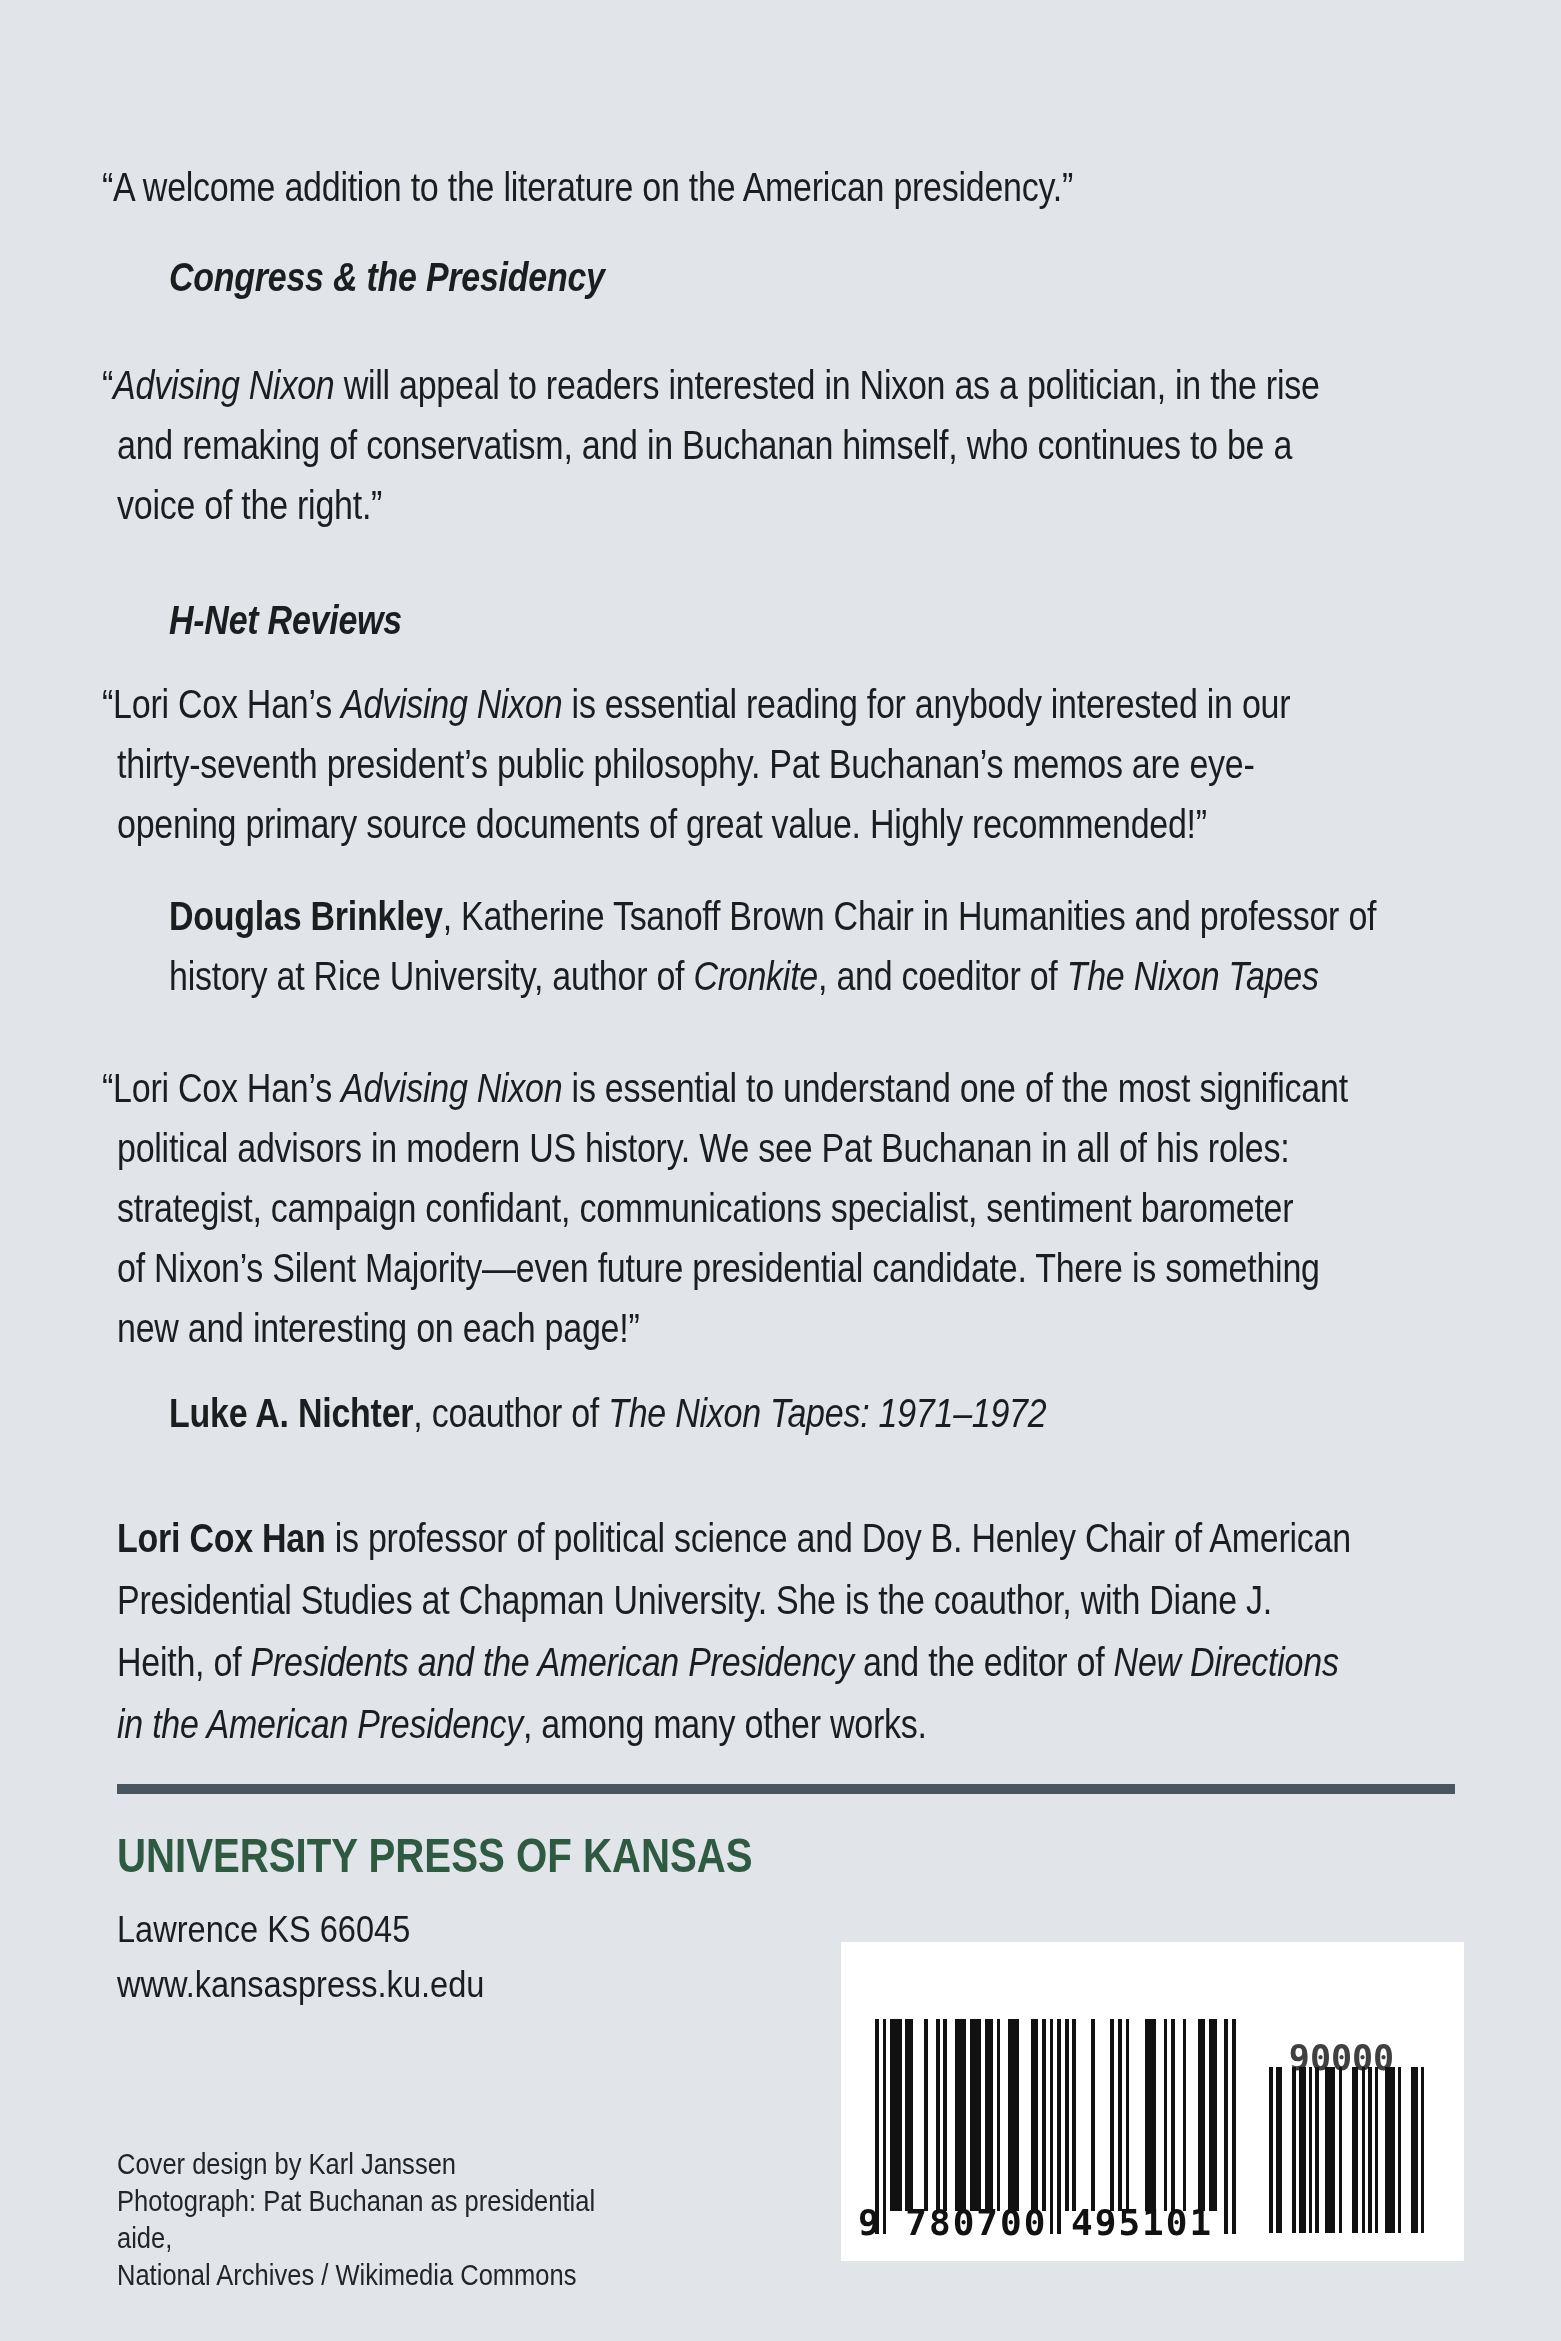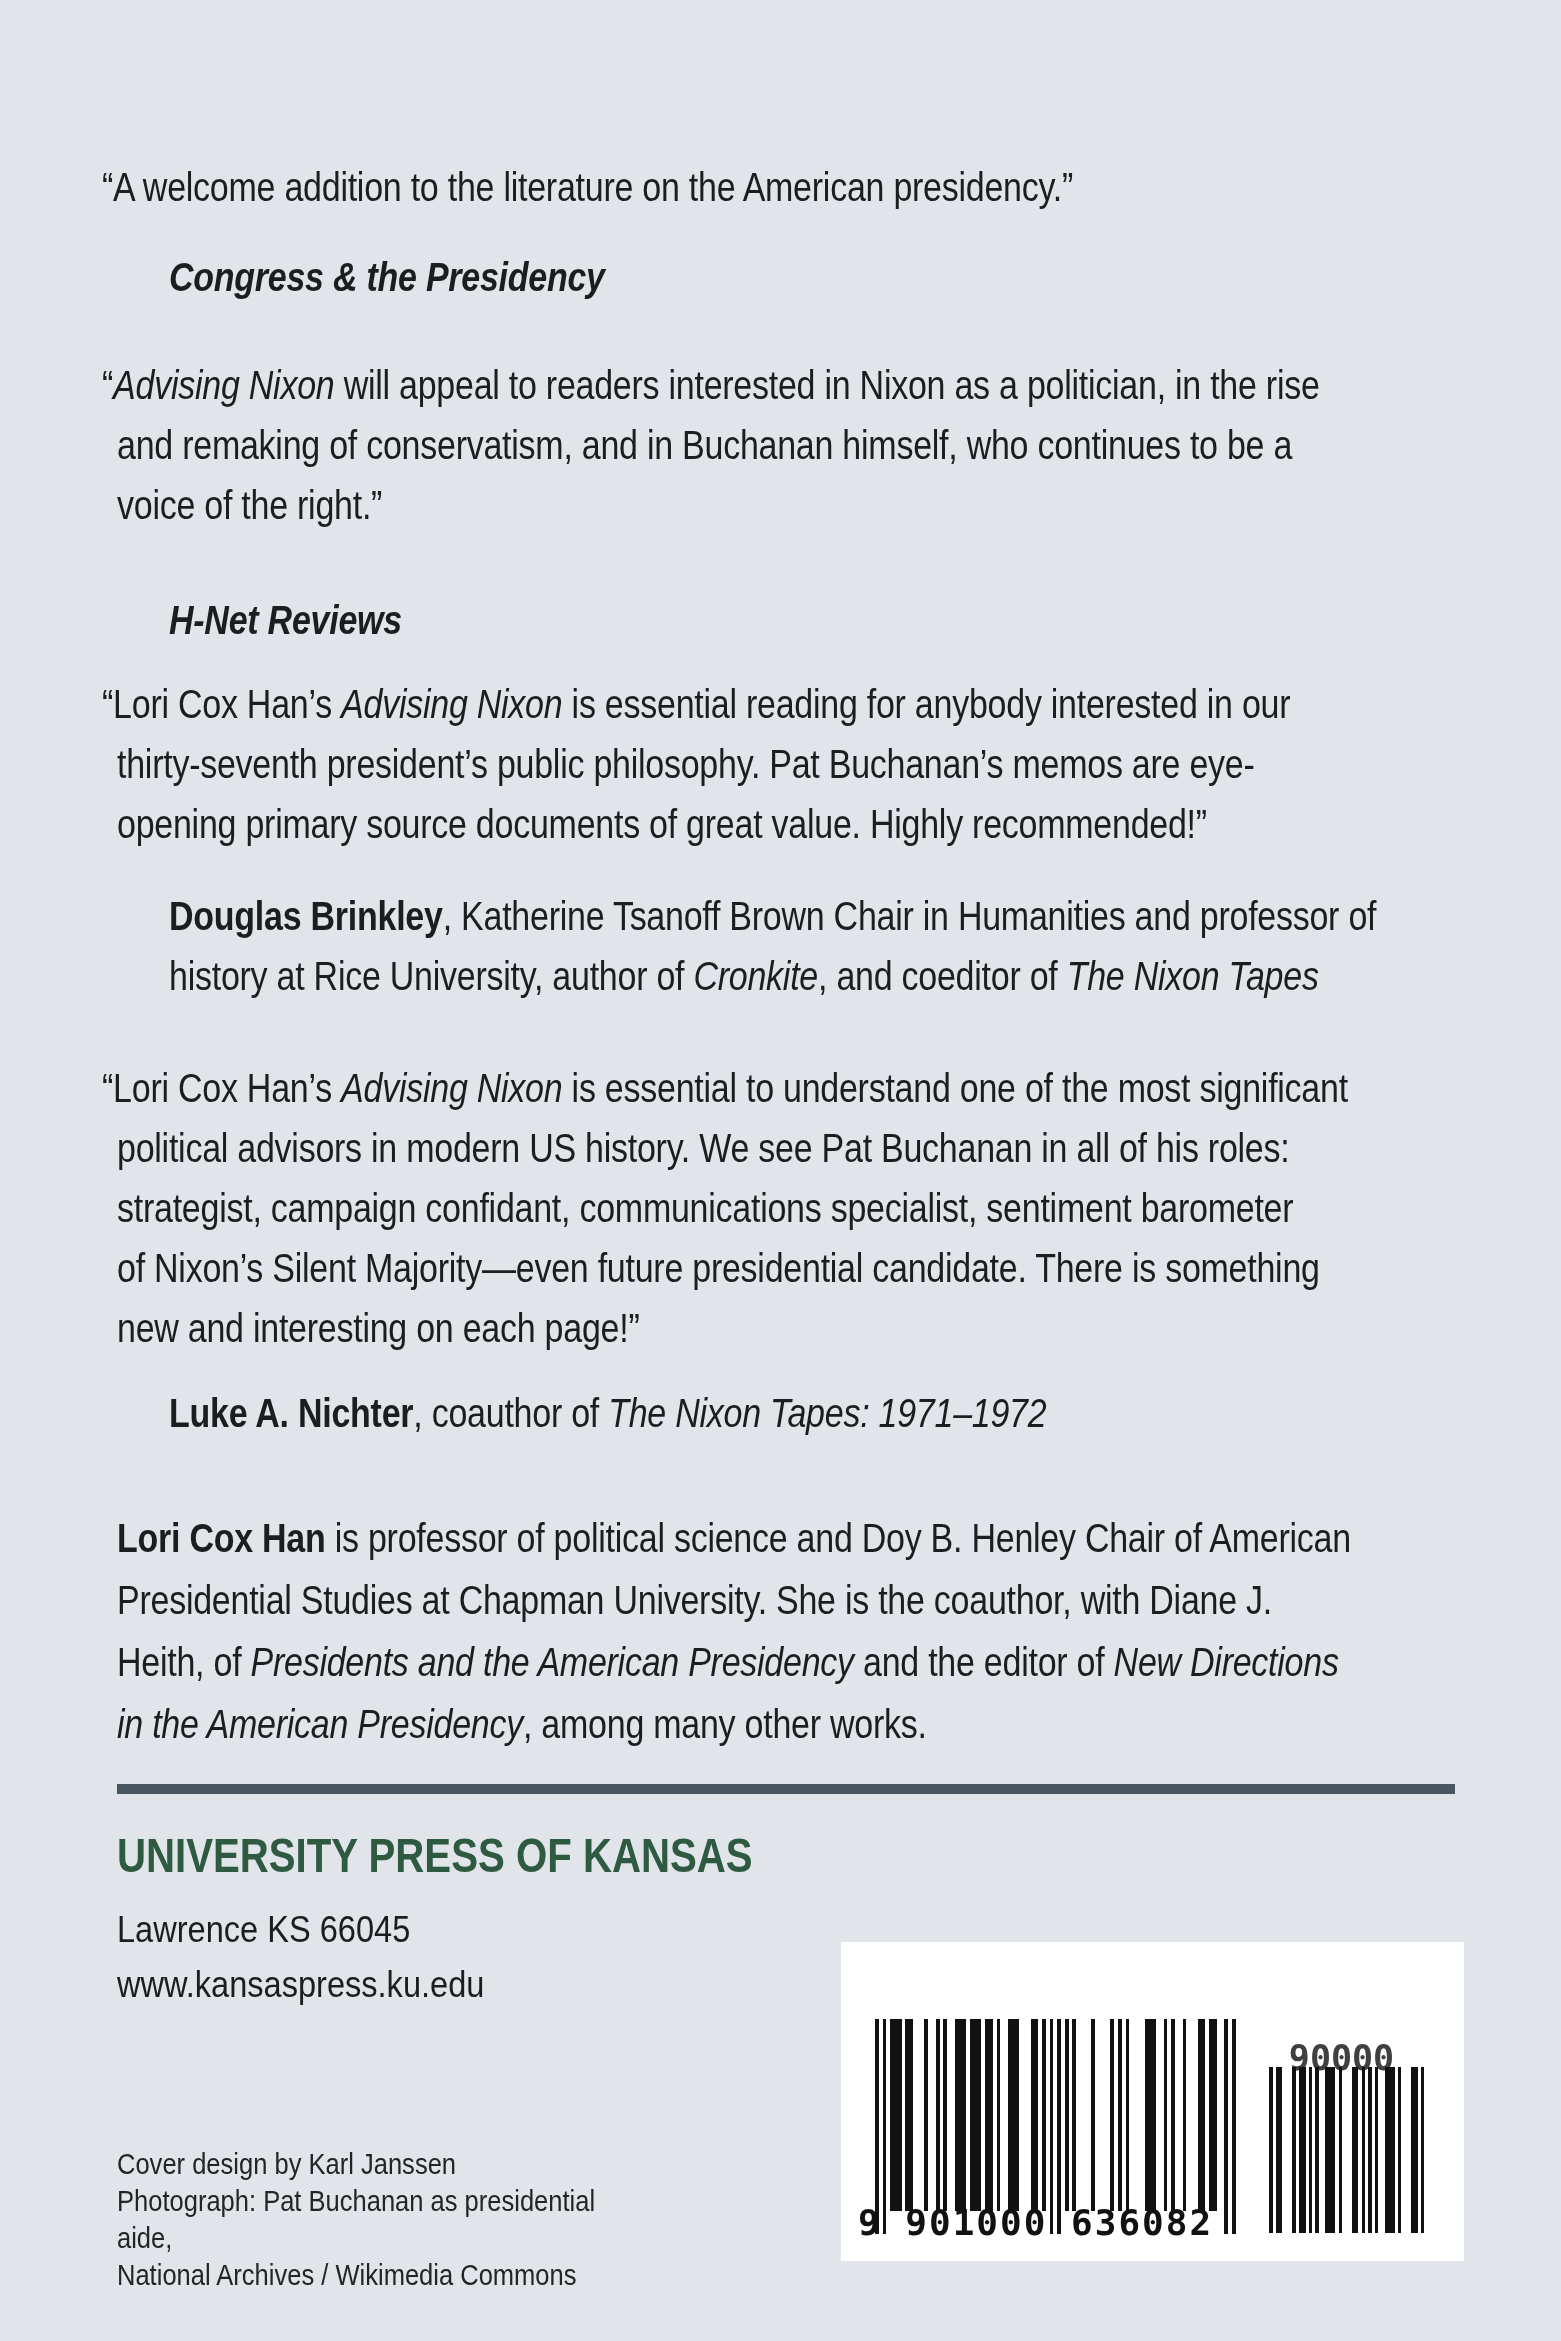--- a/index.html
+++ b/index.html
@@ -168,21 +168,21 @@
         <div style="width: 3.8px; flex: 0 0 auto; background: rgb(17, 17, 17);"></div>
         <div style="width: 3.8px; flex: 0 0 auto; background: transparent;"></div>
         <div style="width: 3.8px; flex: 0 0 auto; background: rgb(17, 17, 17);"></div>
         <div style="width: 3.8px; flex: 0 0 auto; background: rgb(17, 17, 17);"></div>
         <div style="width: 3.8px; flex: 0 0 auto; background: transparent;"></div>
         <div style="width: 3.8px; flex: 0 0 auto; background: transparent;"></div>
         <div class="g" style="width: 3.8px; flex: 0 0 auto; background: rgb(17, 17, 17);"></div>
         <div class="g" style="width: 3.8px; flex: 0 0 auto; background: transparent;"></div>
         <div class="g" style="width: 3.8px; flex: 0 0 auto; background: rgb(17, 17, 17);"></div>
       </div>
-    <div class="bcdigits">9 901000 636082</div>
+    <div class="bcdigits">9 780700 495101</div>
     <div class="addonlabel">90000</div>
     <div class="addonbars" id="addon-bars">
         <div style="width: 3.3px; flex: 0 0 auto; background: transparent;"></div>
         <div style="width: 3.3px; flex: 0 0 auto; background: rgb(17, 17, 17);"></div>
         <div style="width: 3.3px; flex: 0 0 auto; background: transparent;"></div>
         <div style="width: 3.3px; flex: 0 0 auto; background: rgb(17, 17, 17);"></div>
         <div style="width: 3.3px; flex: 0 0 auto; background: rgb(17, 17, 17);"></div>
         <div style="width: 3.3px; flex: 0 0 auto; background: transparent;"></div>
         <div style="width: 3.3px; flex: 0 0 auto; background: transparent;"></div>
         <div style="width: 3.3px; flex: 0 0 auto; background: transparent;"></div>

